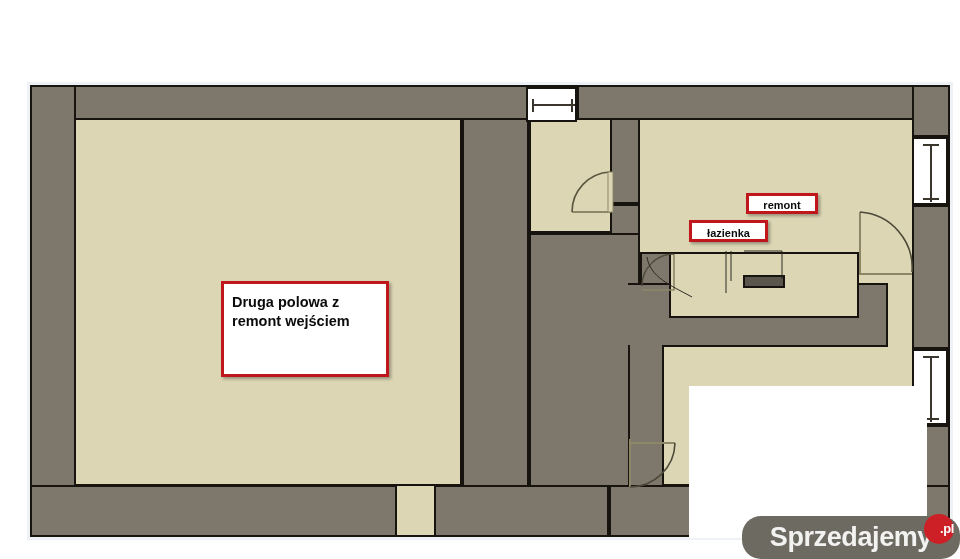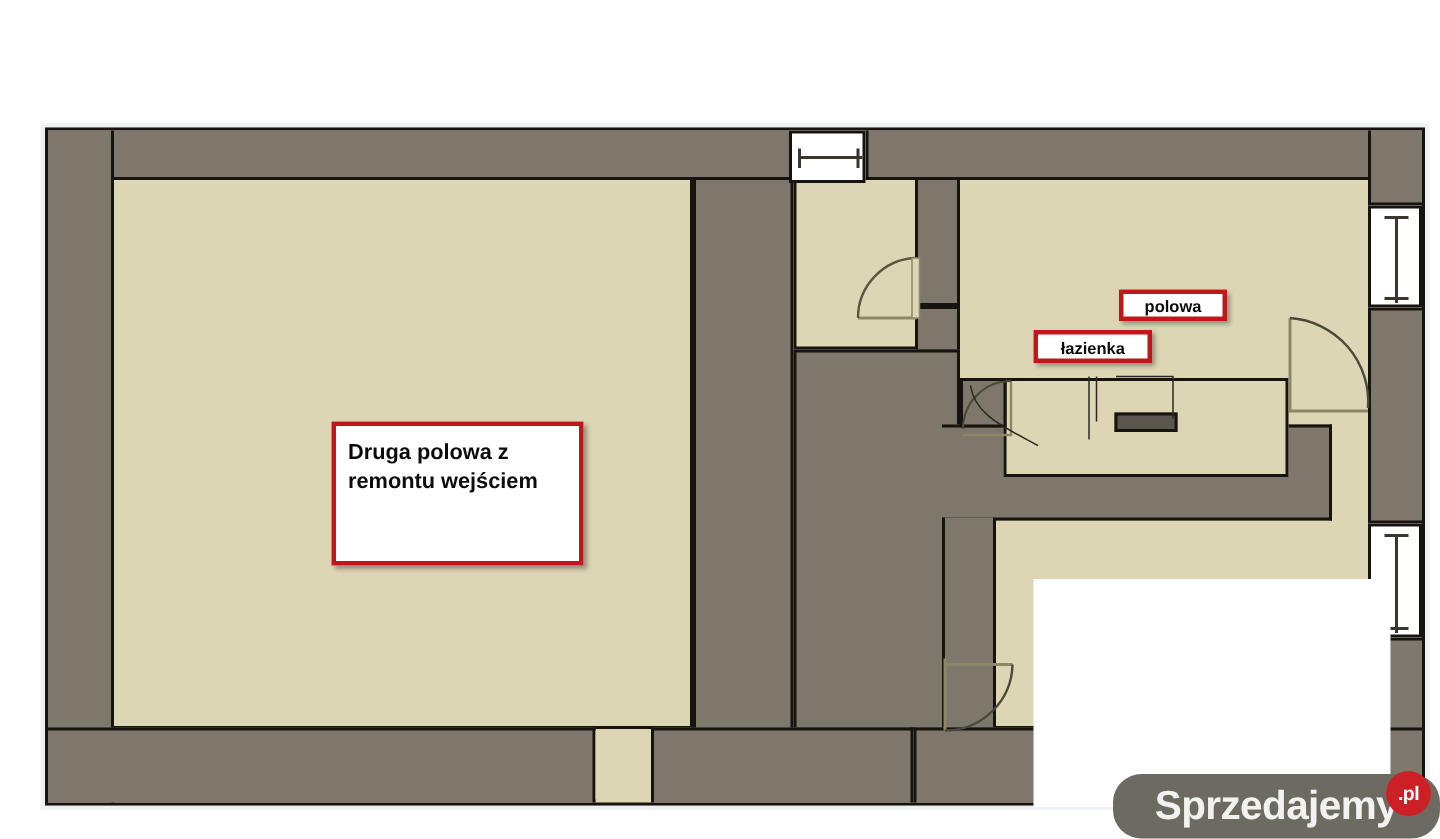--- a/index.html
+++ b/index.html
@@ -170,21 +170,21 @@
   }
   #watermark .wm-name { display: inline-block; }
   #watermark .wm-pl {
     display: inline-block;
     width: 30px; height: 30px;
     border-radius: 50%;
     background: #cc2026;
     color: #ffffff;
     font-size: 13px;
     line-height: 30px;
-    text-align: center;
+    text-align: right;
     margin-left: -8px;
     position: relative;
     top: -9px;
   }
 </style>
 </head>
 <body>
 
 <div id="stage">
 
@@ -279,26 +279,26 @@
         <path d="M 112 14 L 150 14 L 150 42" fill="none" stroke="#2b2a24" stroke-width="1"></path>
       </svg>
     </div>
 
     <div id="callout-right-plate"></div>
 
   </div>
 
   <div class="callout" id="callout-left">
     <span class="txt">Druga polowa z
-remontu wejściem</span>
+remont wejściem</span>
   </div>
 
 
   <div class="callout" id="callout-remont">
-    <span class="txt">polowa</span>
+    <span class="txt">remont</span>
   </div>
 
   <div class="callout" id="callout-lazienka">
     <span class="txt">łazienka</span>
   </div>
 
   <div id="watermark">
     <span class="wm-name">Sprzedajemy</span>
       <span class="wm-pl">.pl</span>
   </div>

